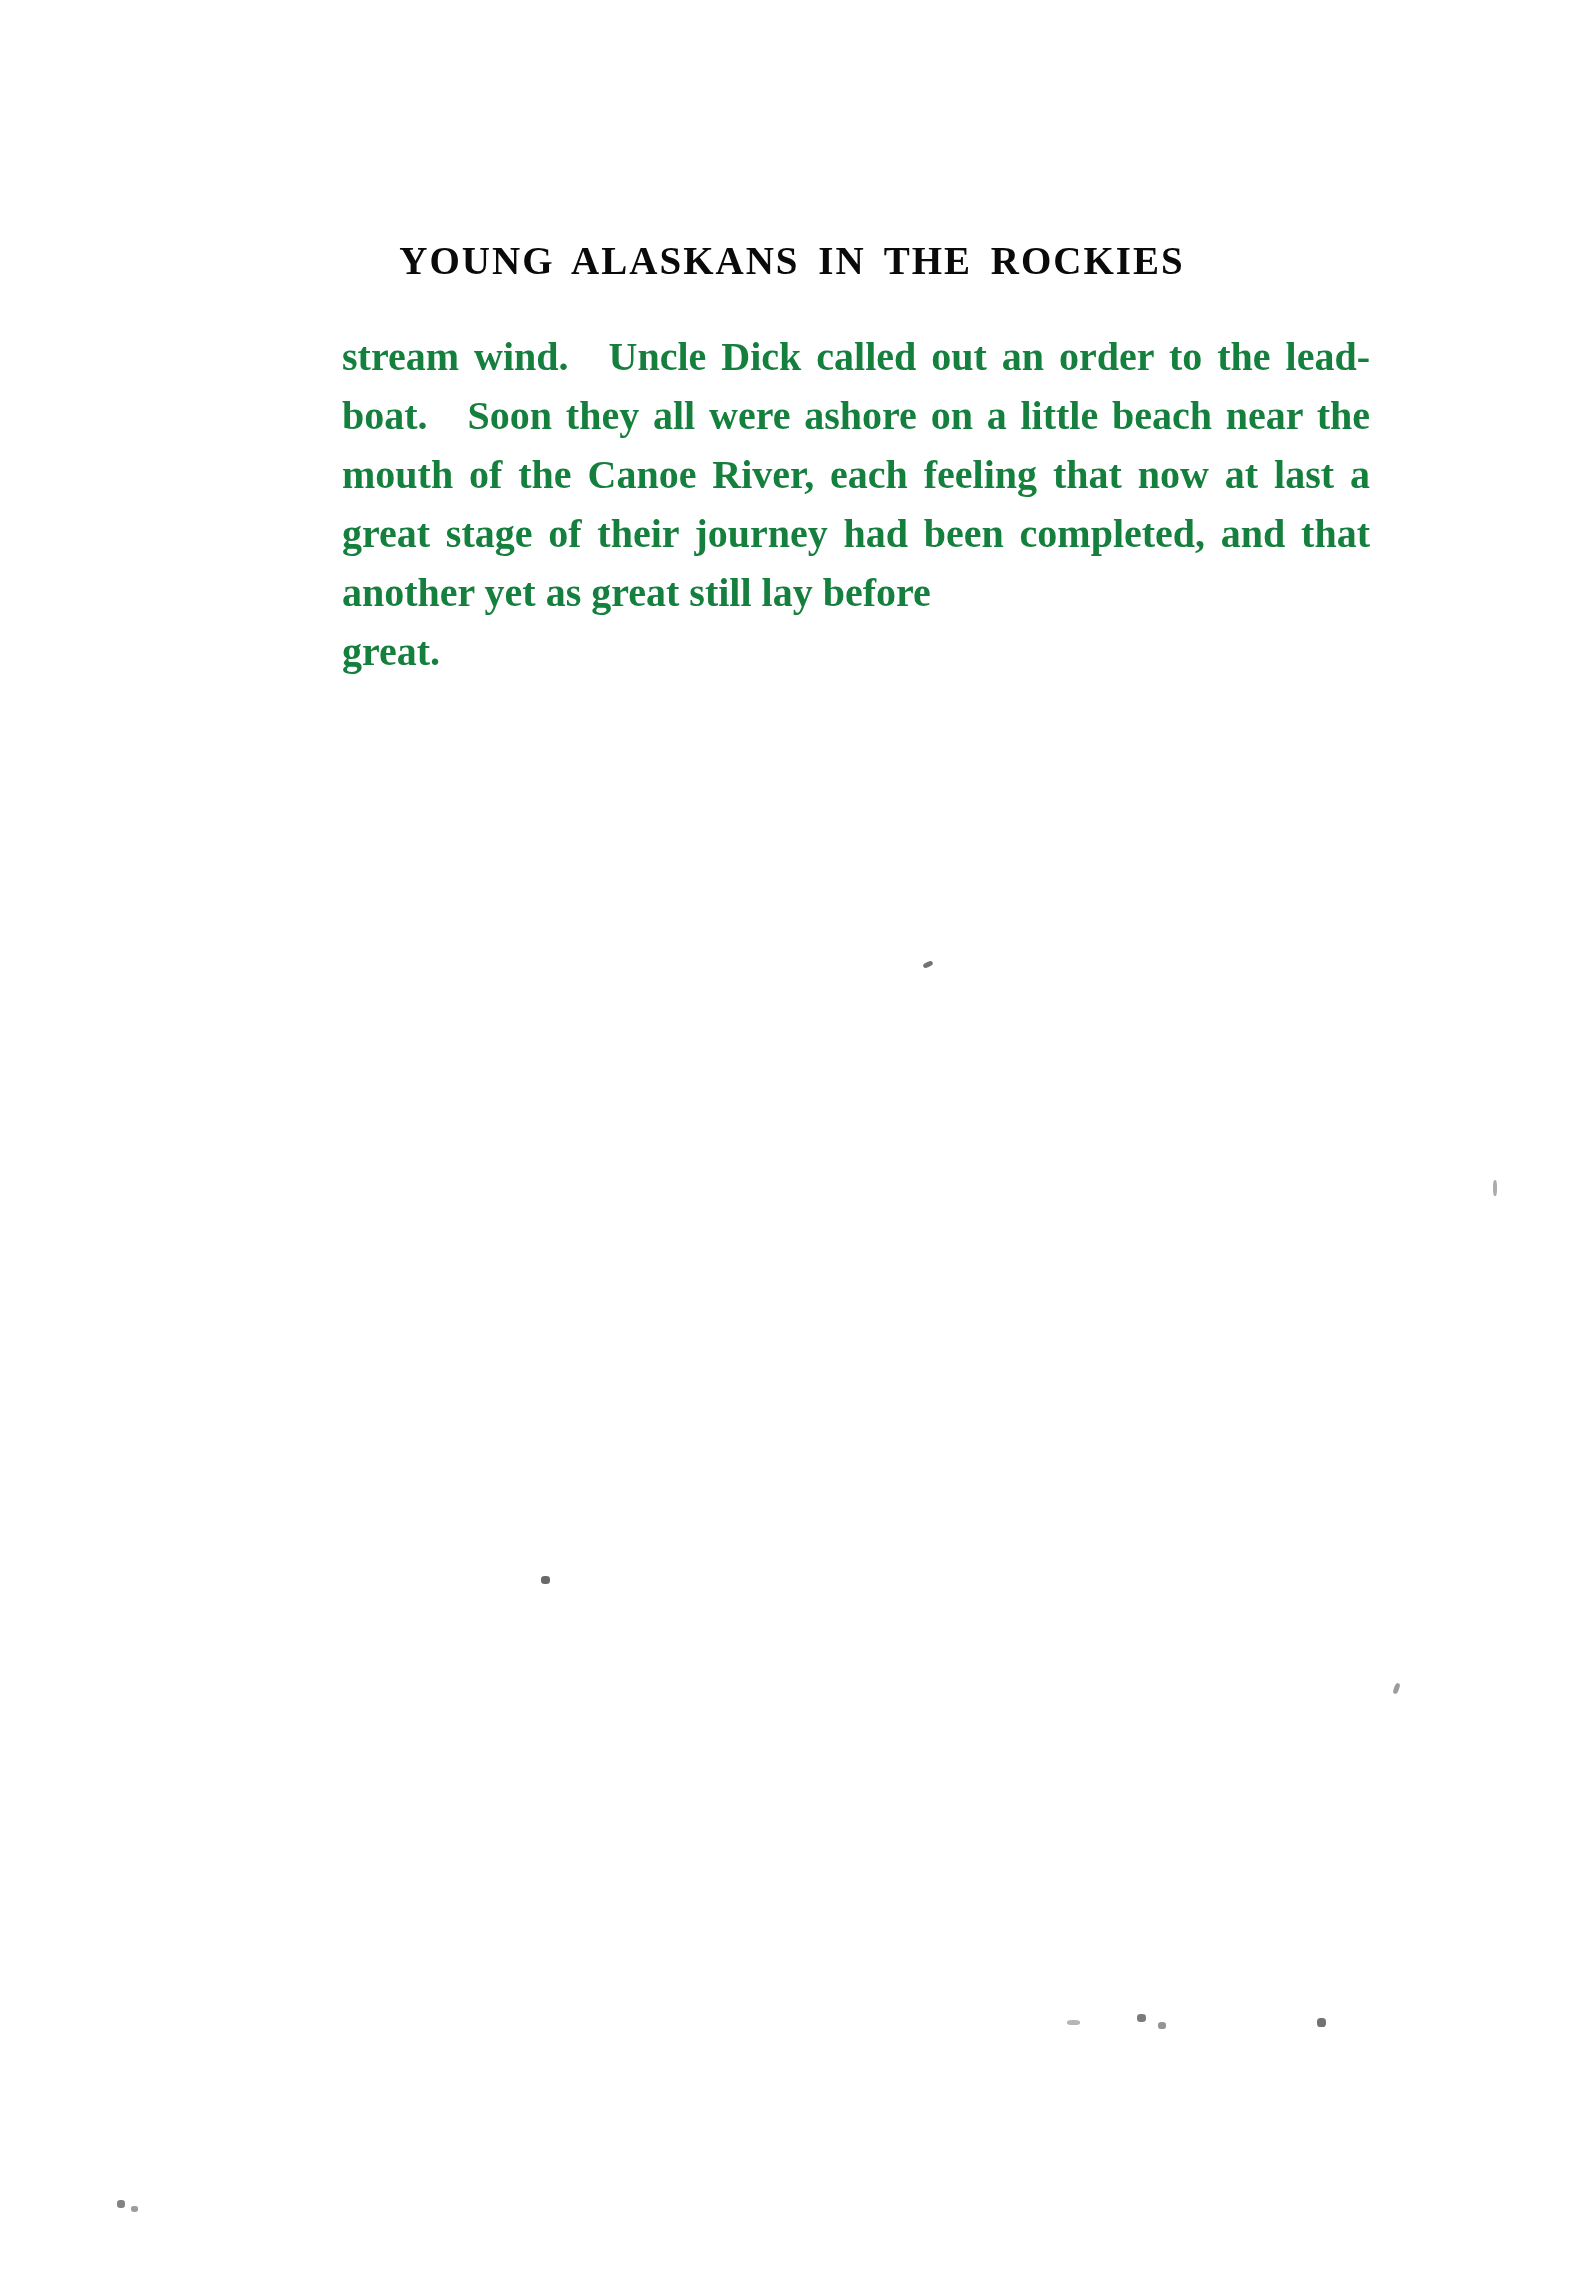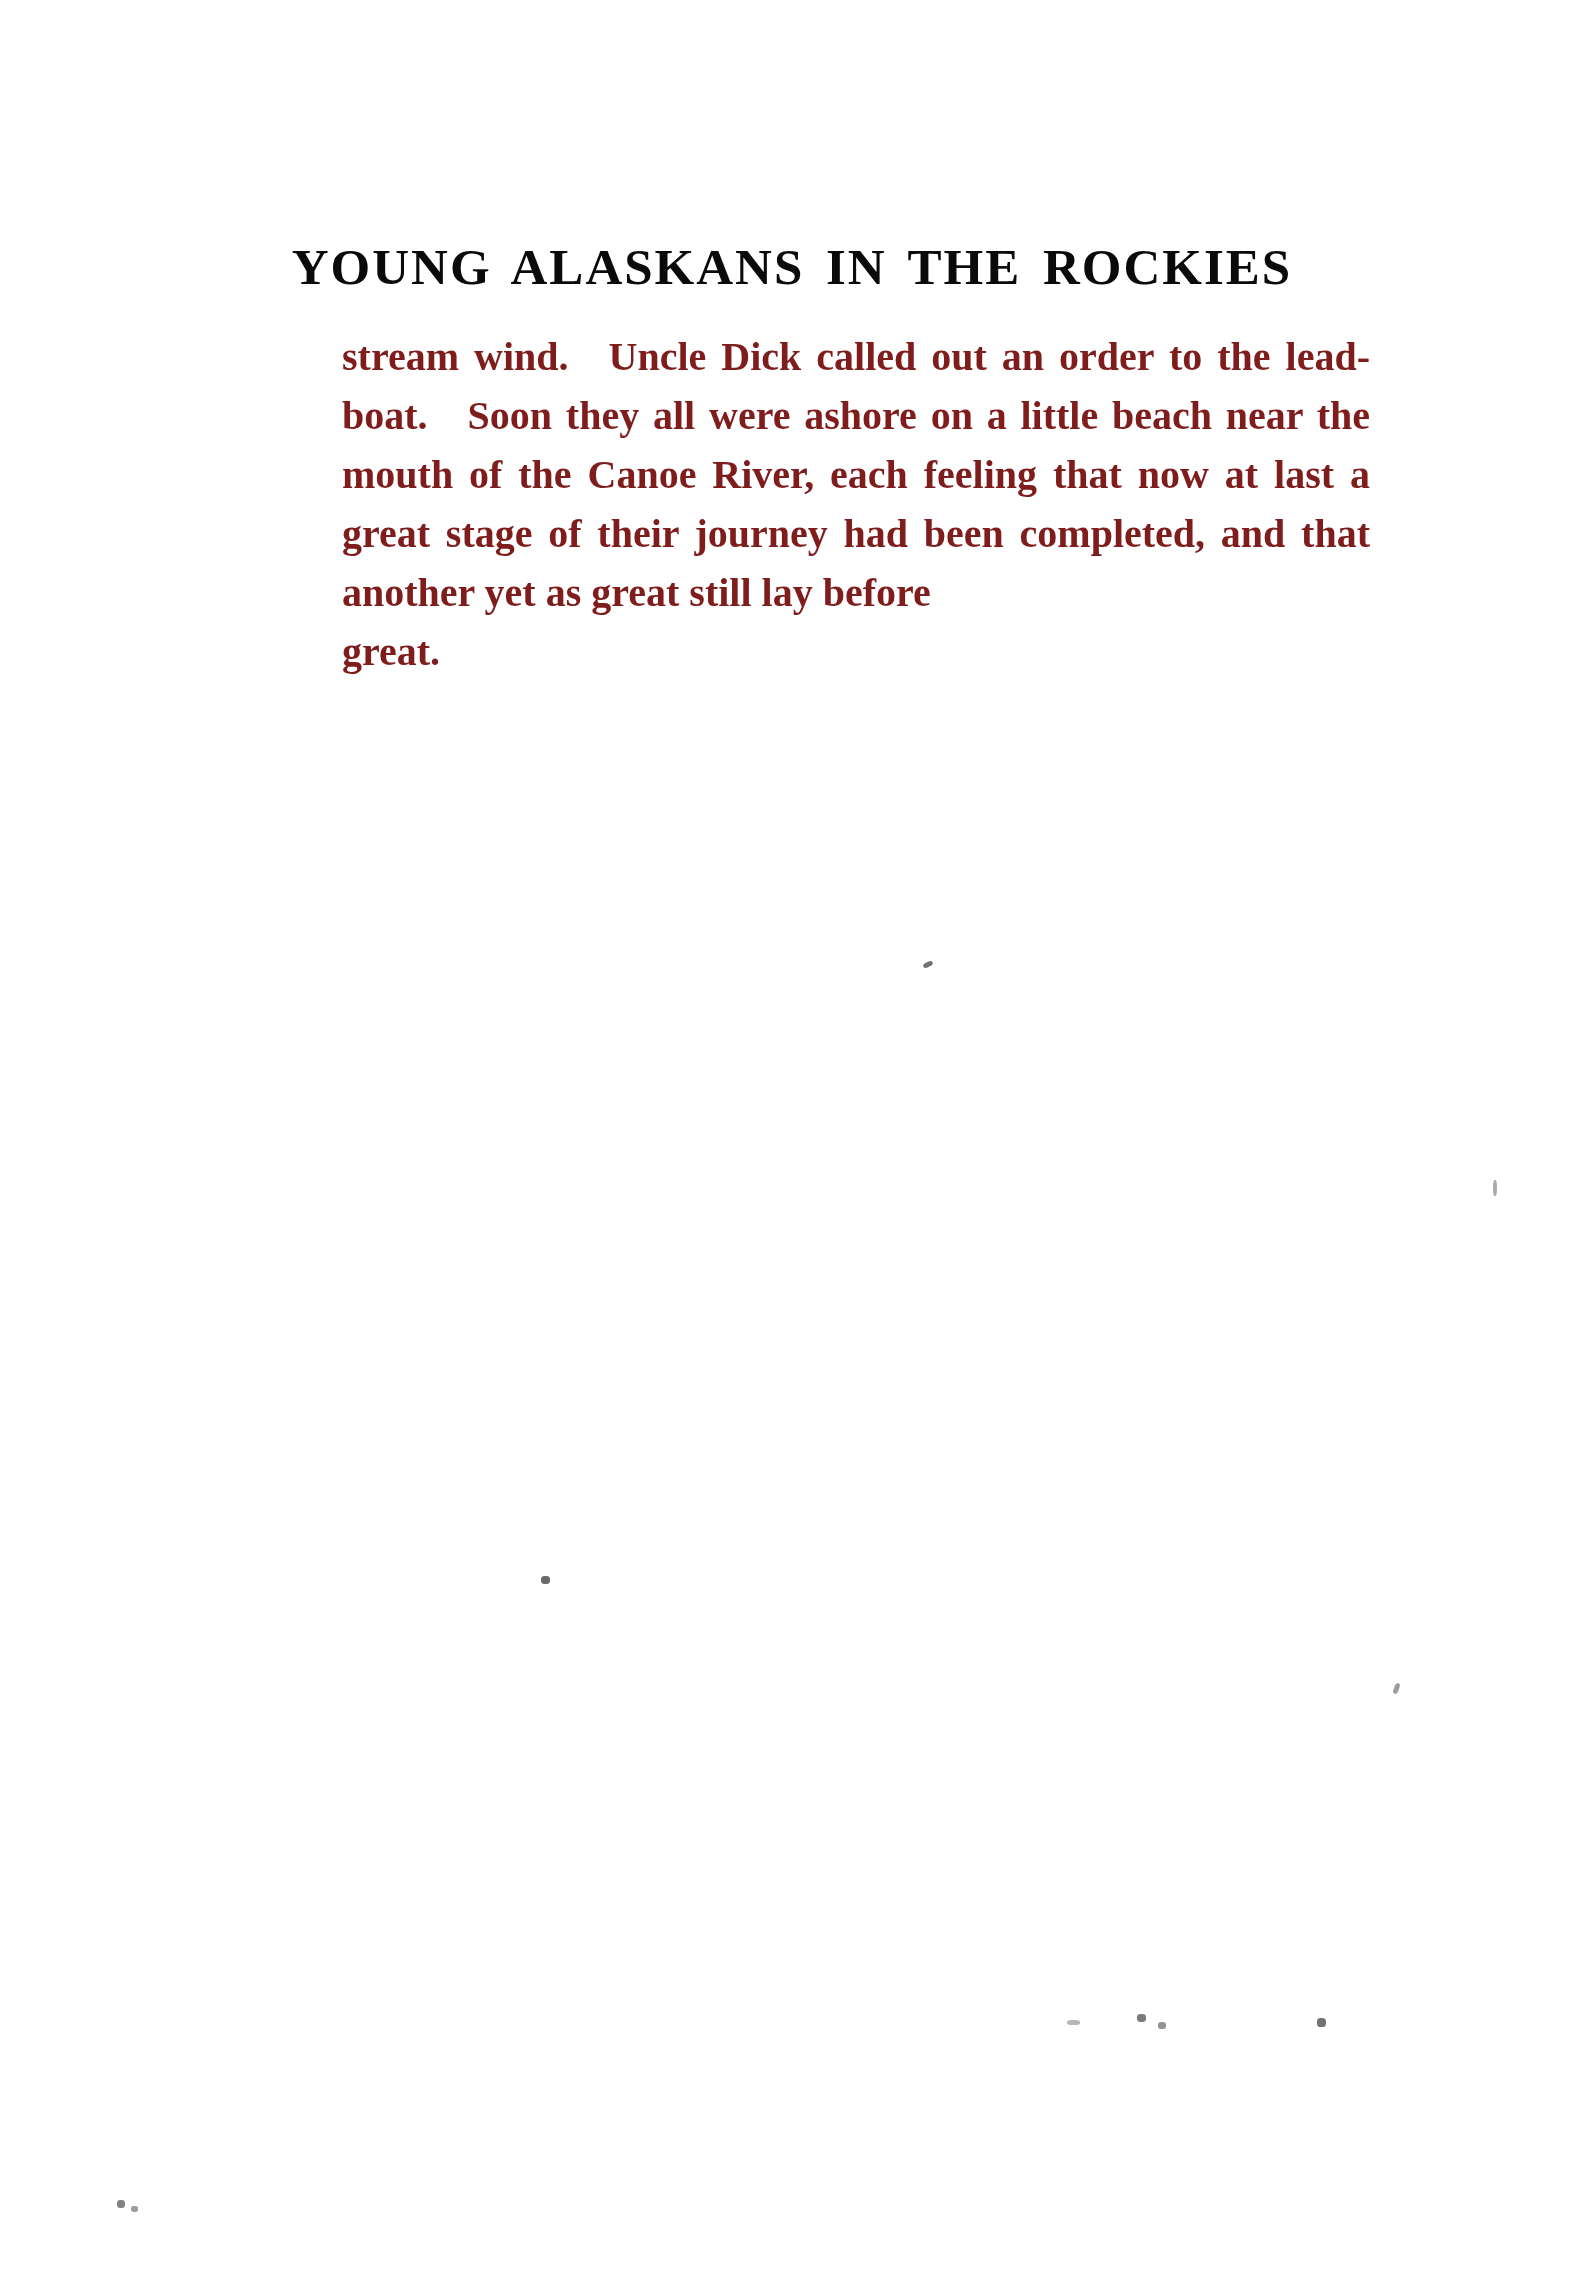--- a/index.html
+++ b/index.html
@@ -16,38 +16,38 @@
     font-family: "Liberation Serif", serif;
     color: #000000;
   }
   .running-head {
     position: absolute;
     left: 0;
     right: 8px;
     top: 238px;
     text-align: center;
     font-family: "Liberation Serif", serif;
-    font-size: 51px;
+    font-size: 39px;
     font-weight: 700;
     letter-spacing: 2px;
     word-spacing: 7px;
     color: #0a0a0a;
   }
   .body-text {
     position: absolute;
     left: 342px;
     top: 327px;
     width: 1028px;
     font-family: "Liberation Serif", serif;
     font-size: 40px;
     font-weight: 700;
     line-height: 59px;
     text-align: justify;
     text-justify: inter-word;
-    color: #7f1d1d;
+    color: #15803d;
   }
   .body-text .last-line {
     display: block;
   }
   
   .speck {
     position: absolute;
     background: #5a5a5a;
     border-radius: 40%;
   }

